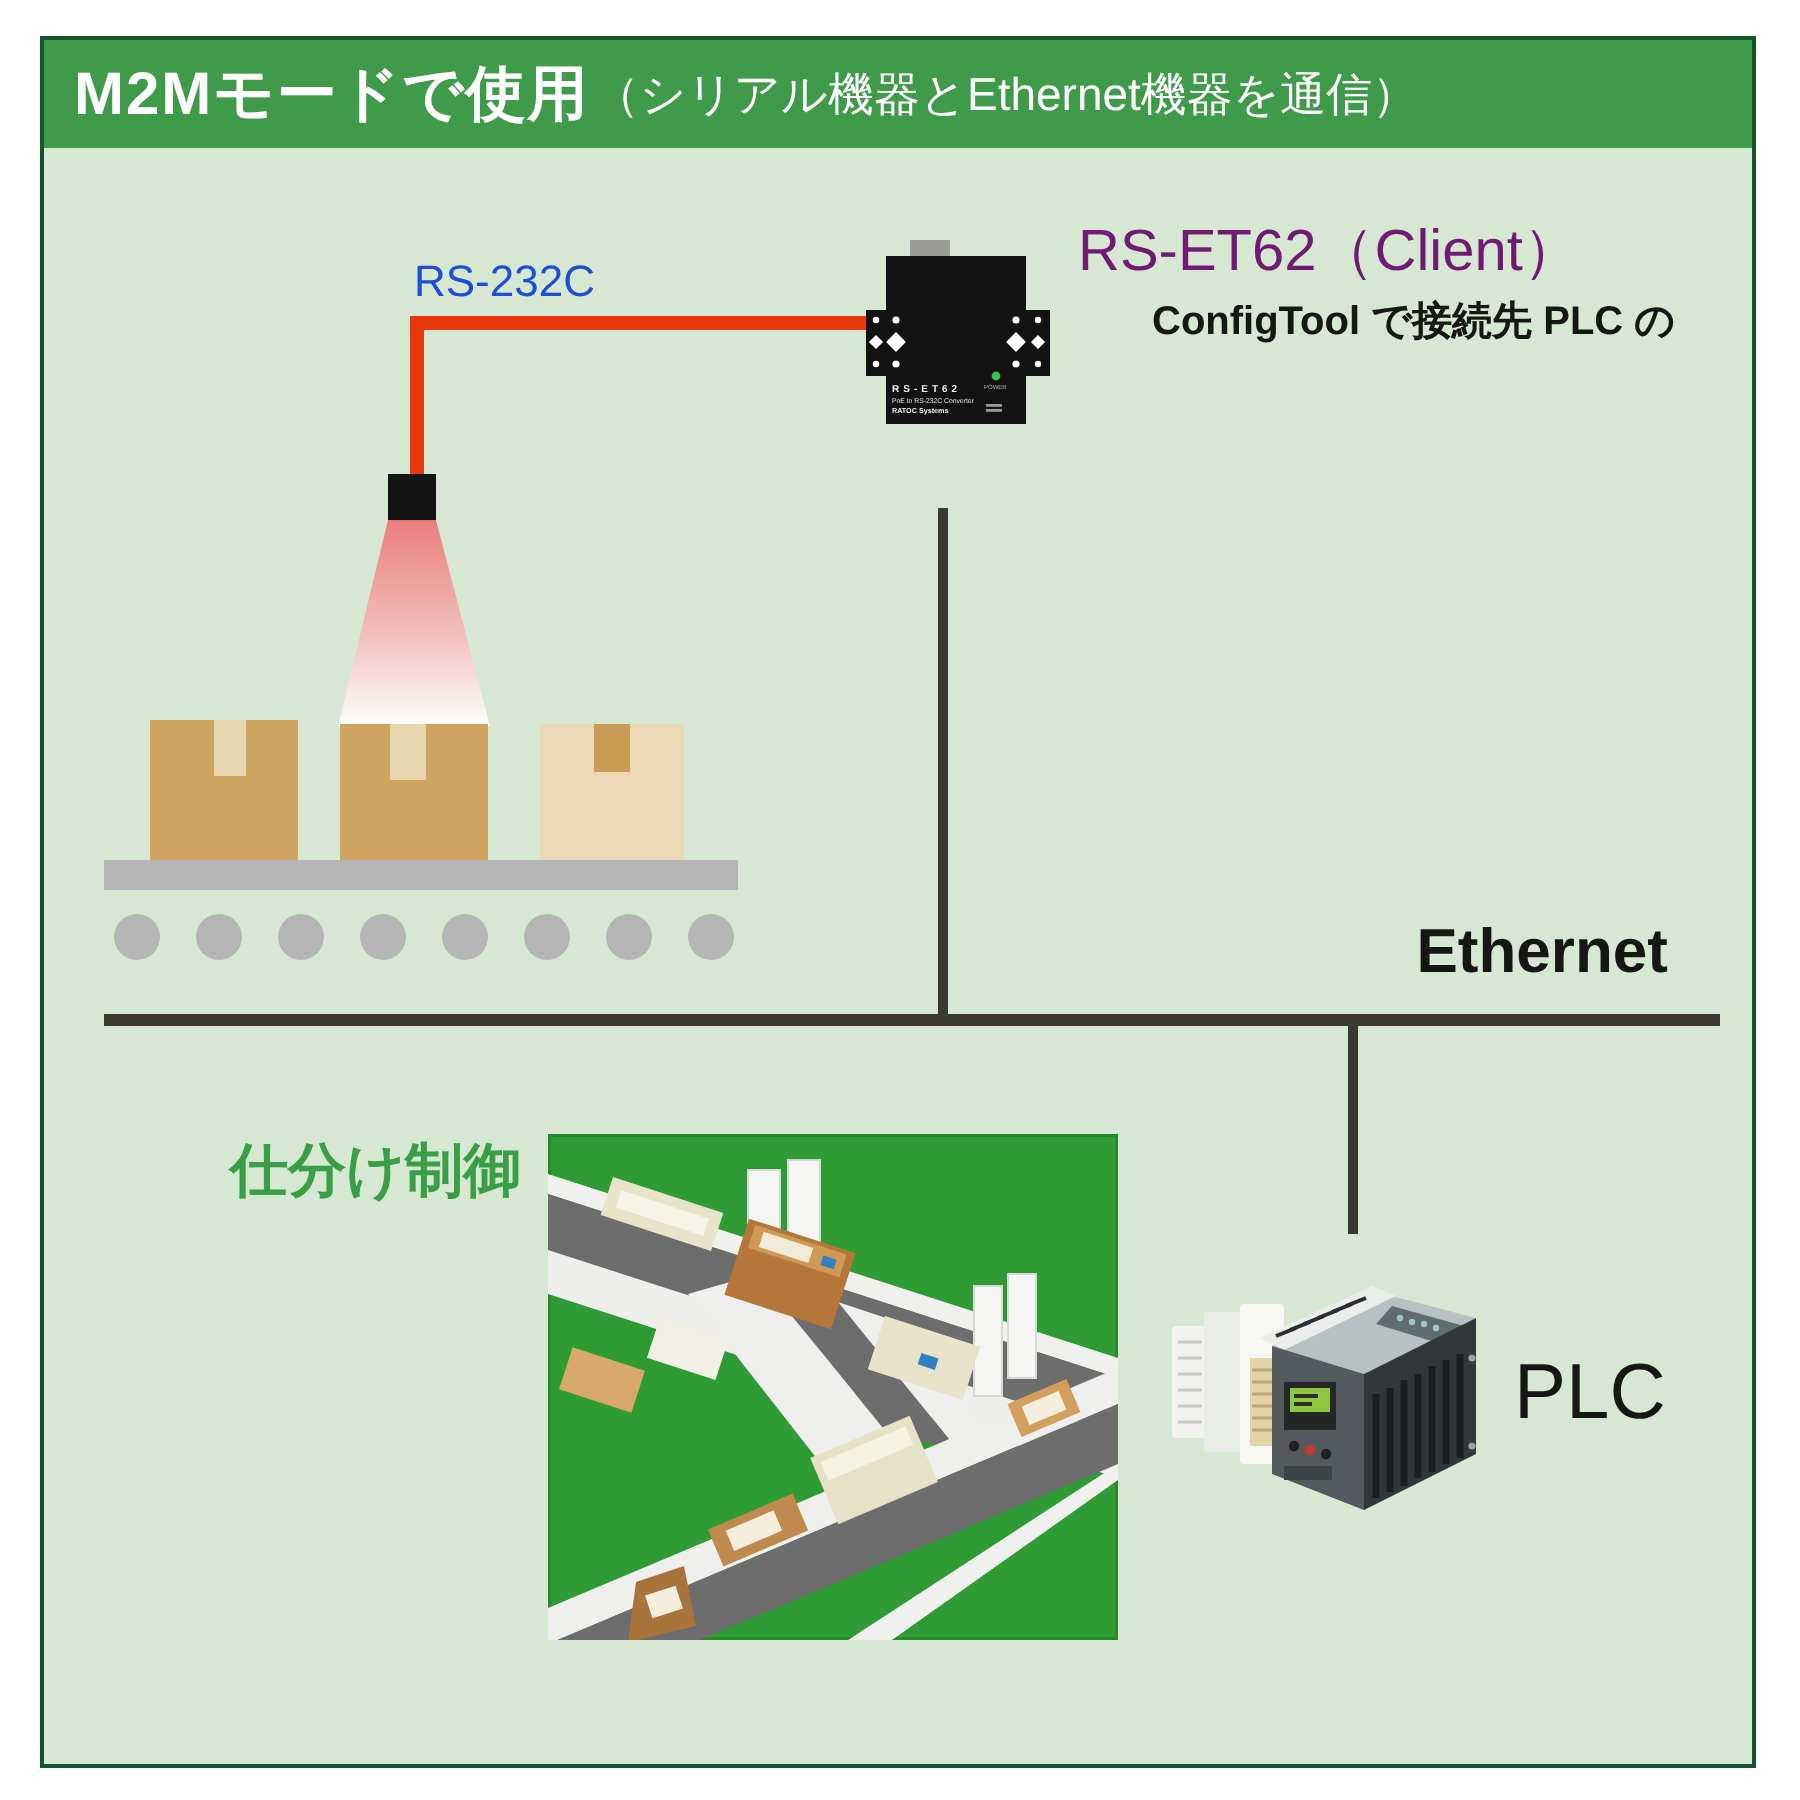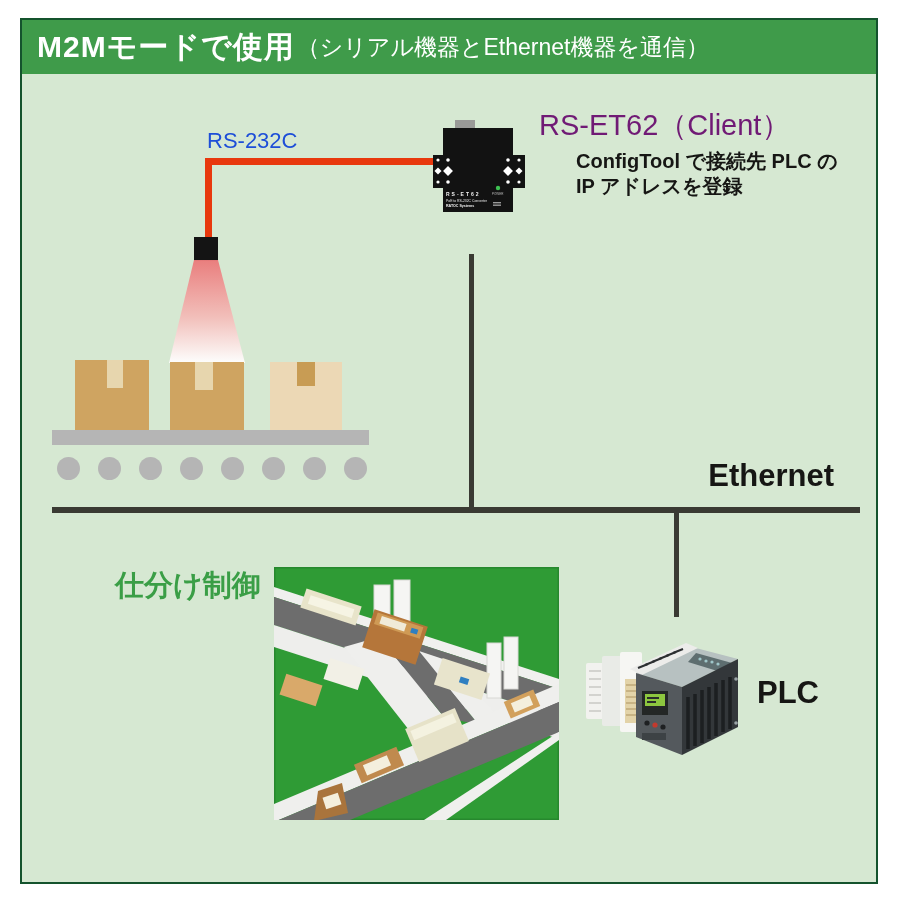--- a/index.html
+++ b/index.html
@@ -42,21 +42,21 @@
   .drop1{left:447px;top:234px;width:5px;height:253px;}
   .bus-h{left:30px;top:487px;width:808px;height:6px;}
   .drop2{left:652px;top:493px;width:5px;height:104px;}
   .ethernet-label{left:600px;top:438px;width:212px;text-align:right;font-size:31px;font-weight:600;color:#161614;}
   .converter-svg{left:409px;top:96px;}
   .conv-title{left:517px;top:86px;font-size:29px;font-weight:normal;color:#701a75;}
   .conv-note{left:515px;top:129px;font-size:20px;font-weight:bold;color:#161614;line-height:25px;margin-left:39px;}
   .sorting-label{left:93px;top:546px;font-size:29px;font-weight:bold;color:#3a9e46;}
   .sorting-img{left:252px;top:547px;width:285px;height:253px;}
   .plc-img{left:562px;top:597px;}
-  .plc-label{left:735px;top:655px;font-size:31px;font-weight:700;color:#161614;}
+  .plc-label{left:735px;top:655px;font-size:39px;font-weight:400;color:#161614;}
 </style>
 </head>
 <body>
 
 <div class="panel">
 
   <div class="abs header">
     <span class="t-main">M2Mモードで使用</span>
     <span class="t-sub">（シリアル機器とEthernet機器を通信）</span>
   </div>
@@ -122,21 +122,20 @@
     <text x="61" y="78.5" font-size="3" fill="#bdbdbd">POWER</text>
     <text x="15" y="80" font-size="5" font-weight="bold" letter-spacing="2" fill="#f2f2f2">RS-ET62</text>
     <text x="15" y="85.5" font-size="3.4" fill="#e8e8e8">PoE to RS-232C Converter</text>
     <text x="15" y="90.5" font-size="3.6" font-weight="bold" fill="#f2f2f2">RATOC Systems</text>
     <rect x="62" y="86" width="8" height="1.4" fill="#9a9a9a"></rect>
     <rect x="62" y="88.5" width="8" height="1.4" fill="#9a9a9a"></rect>
   </svg>
   <div class="abs conv-title">RS-ET62（Client）</div>
   <div class="abs conv-note">
     <div>ConfigTool で接続先 PLC の</div>
-    <div>IP アドレスを登録</div>
   </div>
 
   <div class="abs busline drop1"></div>
   <div class="abs busline bus-h"></div>
   <div class="abs busline drop2"></div>
   <div class="abs ethernet-label">Ethernet</div>
 
   <div class="abs sorting-label">仕分け制御</div>
   <svg class="abs sorting-img" viewBox="0 0 285 253">
     <rect x="0" y="0" width="285" height="253" fill="#2f9b35" stroke="#27882e" stroke-width="3"></rect>

